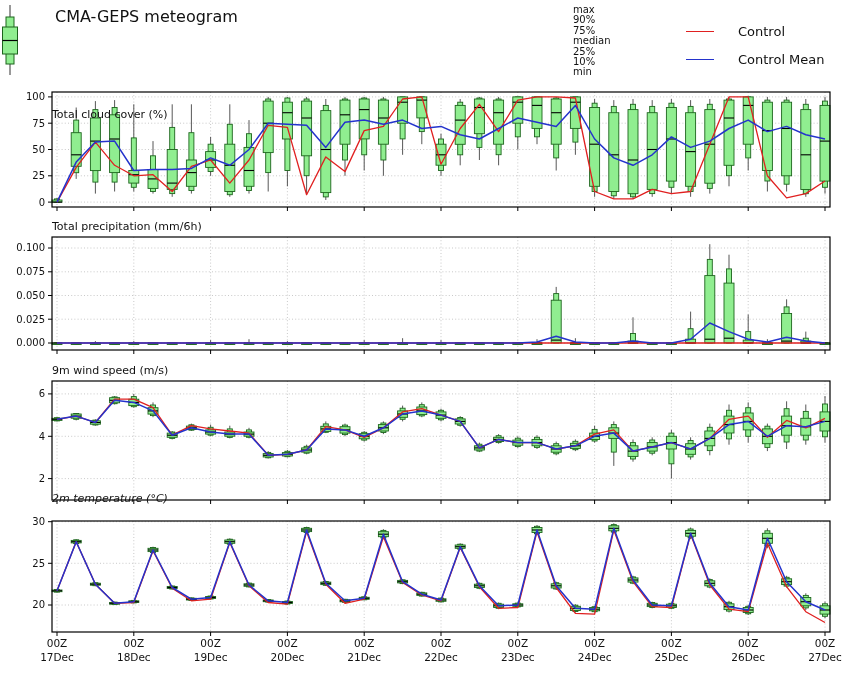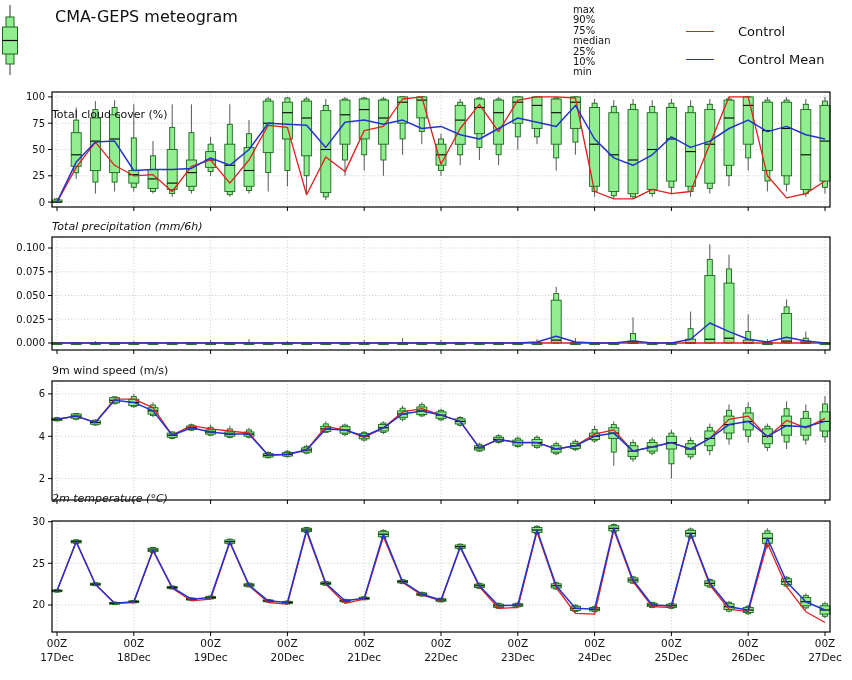--- a/index.html
+++ b/index.html
@@ -884,17 +884,17 @@
   <div class="lg-row" style="left:686px;top:24px;">
     <span class="lg-line" style="border-top-color:#e02020;"></span>
     <span>Control</span>
   </div>
   <div class="lg-row" style="left:686px;top:52px;">
     <span class="lg-line" style="border-top-color:#2433cc;"></span>
     <span>Control Mean</span>
   </div>
 
   <div class="ptitle" style="top:76px;margin-top:32px;">Total cloud cover (%)</div>
-  <div class="ptitle" style="top:220px;font-style:italic;">Total precipitation (mm/6h)</div>
+  <div class="ptitle" style="top:220px;">Total precipitation (mm/6h)</div>
   <div class="ptitle" style="top:364px;">9m wind speed (m/s)</div>
   <div class="ptitle" style="top:492px;font-style:italic;">2m temperature (°C)</div>
 
 </div>
 
 </body></html>

